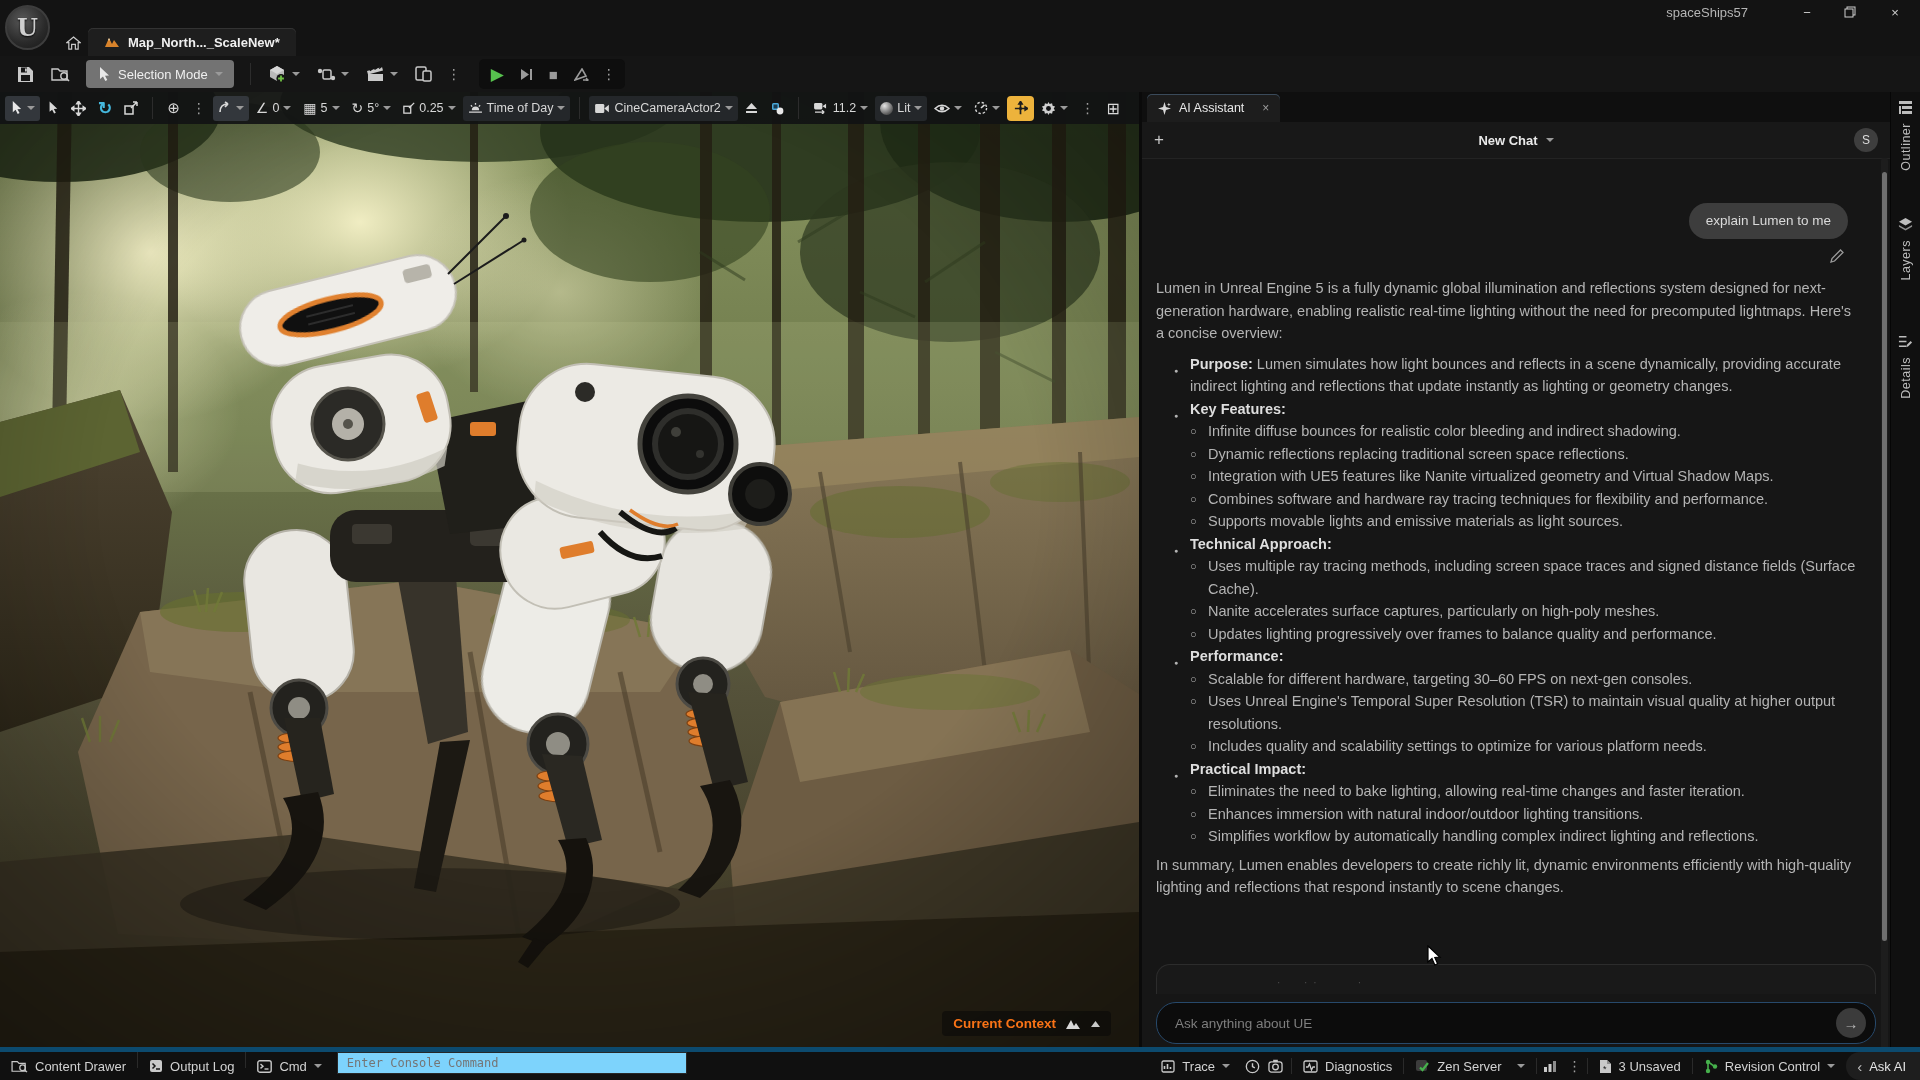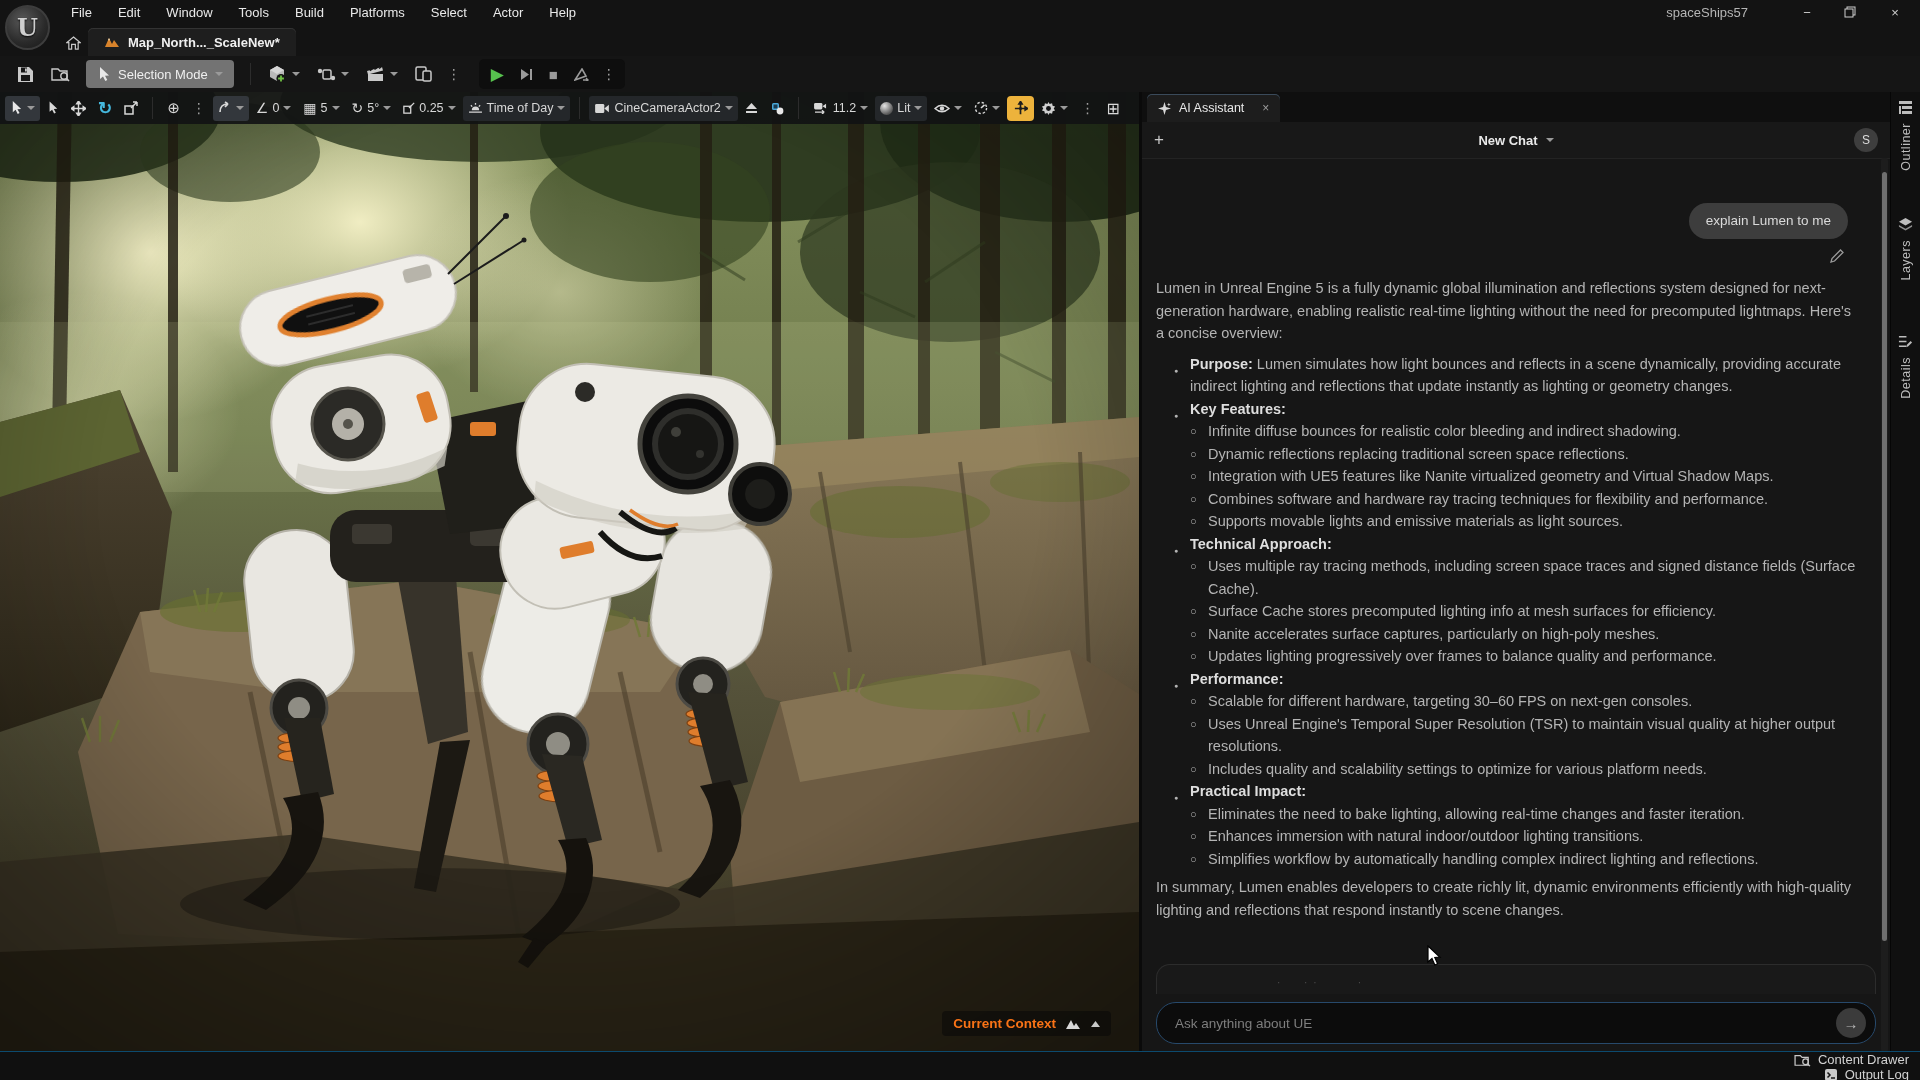--- a/index.html
+++ b/index.html
@@ -93,22 +93,22 @@
     display:flex;align-items:center;justify-content:center;font-size:15px;}
 
   
   .right-strip{width:30px;background:#101010;border-left:1px solid #060606;display:flex;flex-direction:column;
     align-items:center;padding-top:8px;box-sizing:border-box;flex:none;}
   .vtab{display:flex;flex-direction:column;align-items:center;gap:8px;color:#bdbdbd;}
   .vlabel{writing-mode:vertical-rl;transform:rotate(180deg);font-size:12.5px;letter-spacing:0.5px;}
   .gap46{height:46px;}.gap54{height:54px;}
 
   
-  .statusbar{position:absolute;left:0;right:0;bottom:0;height:28px;background:#101010;border-top:1px solid #0c4a6e;
-    display:flex;align-items:flex-end;font-size:13px;color:#d2d2d2;flex-direction:column;}
+  .statusbar{position:absolute;left:0;right:0;bottom:0;height:28px;background:#101010;border-top:5px solid #0c4a6e;
+    display:flex;align-items:flex-start;font-size:13px;color:#d2d2d2;}
   .sb-btn{display:flex;align-items:center;gap:7px;padding:0 11px;height:100%;white-space:nowrap;}
   .sb-sep{width:1px;height:16px;background:#2a2a2a;}
   .console-input{width:330px;height:20px;background:#7dd3fc;border:1px solid #272727;color:#6f6f6f;
     font-family:"DejaVu Sans Mono",monospace;font-size:12px;padding:0 9px;outline:none;margin-left:4px;}
   .sb-right{margin-left:auto;display:flex;align-items:center;height:100%;}
   .askai{background:#1e1e1e;height:100%;display:flex;align-items:center;gap:7px;padding:0 14px 0 11px;
     border-radius:14px 0 0 14px;font-size:13px;color:#e3e3e3;}
 
   .ico{display:inline-flex;align-items:center;justify-content:center;}
   .cursor-overlay{position:absolute;z-index:50;pointer-events:none;}
@@ -116,32 +116,20 @@
 </head>
 <body>
 
 <div class="app">
 
   <div class="topbar">
     <div class="ue-logo">
         <span>U</span>
       </div>
     <div class="menu-row">
-      <div class="menus">
-
-      <span class="menu-item">File</span>
-          <span class="menu-item">Edit</span>
-          <span class="menu-item">Window</span>
-          <span class="menu-item">Tools</span>
-          <span class="menu-item">Build</span>
-          <span class="menu-item">Platforms</span>
-          <span class="menu-item">Select</span>
-          <span class="menu-item">Actor</span>
-          <span class="menu-item">Help</span>
-        </div>
       <span class="win-title">spaceShips57</span>
       <div class="win-controls">
         <span class="wc">−</span>
         <span class="wc">
           <svg width="12" height="12" viewBox="0 0 12 12">
               <rect x="3" y="1" width="8" height="8" fill="none" stroke="#cfcfcf"></rect>
               <rect x="1" y="3" width="8" height="8" fill="#131313" stroke="#cfcfcf"></rect>
             </svg>
         </span>
         <span class="wc">×</span>
@@ -621,21 +609,20 @@
               <li><span class="b">Purpose:</span> Lumen simulates how light bounces and reflects in a scene dynamically, providing accurate indirect lighting and reflections that update instantly as lighting or geometry changes.</li>
               <li><span class="b">Key Features:</span><ul>
                   <li>Infinite diffuse bounces for realistic color bleeding and indirect shadowing.</li>
                   <li>Dynamic reflections replacing traditional screen space reflections.</li>
                   <li>Integration with UE5 features like Nanite virtualized geometry and Virtual Shadow Maps.</li>
                   <li>Combines software and hardware ray tracing techniques for flexibility and performance.</li>
                   <li>Supports movable lights and emissive materials as light sources.</li>
                 </ul></li>
               <li><span class="b">Technical Approach:</span><ul>
                   <li>Uses multiple ray tracing methods, including screen space traces and signed distance fields (Surface Cache).</li>
-                  <li>Surface Cache stores precomputed lighting info at mesh surfaces for efficiency.</li>
                   <li>Nanite accelerates surface captures, particularly on high-poly meshes.</li>
                   <li>Updates lighting progressively over frames to balance quality and performance.</li>
                 </ul></li>
               <li><span class="b">Performance:</span><ul>
                   <li>Scalable for different hardware, targeting 30–60 FPS on next-gen consoles.</li>
                   <li>Uses Unreal Engine's Temporal Super Resolution (TSR) to maintain visual quality at higher output resolutions.</li>
                   <li>Includes quality and scalability settings to optimize for various platform needs.</li>
                 </ul></li>
               <li><span class="b">Practical Impact:</span><ul>
                   <li>Eliminates the need to bake lighting, allowing real-time changes and faster iteration.</li>

